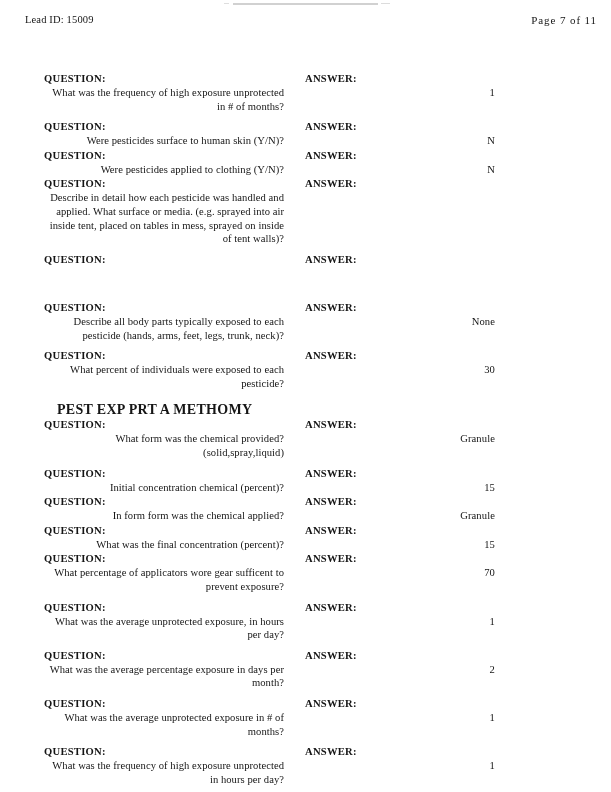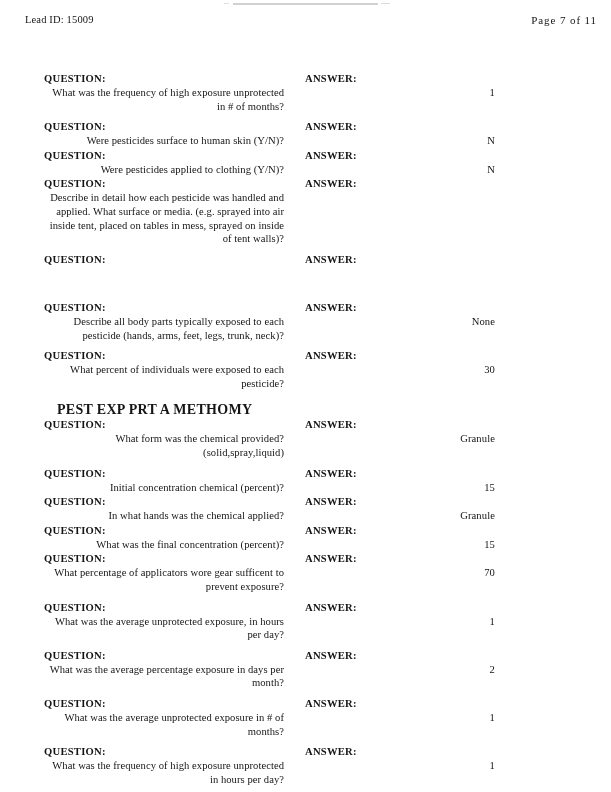--- a/index.html
+++ b/index.html
@@ -224,21 +224,21 @@
           <div class="text question">Initial concentration chemical (percent)?</div>
         </div>
         <div class="col-a">
           <div class="label">ANSWER:</div>
           <div class="text answer">15</div>
         </div>
       </div>
       <div class="qa-block" style="top: 423.2px; position: absolute;">
         <div class="col-q">
           <div class="label">QUESTION:</div>
-          <div class="text question">In what hands was the chemical applied?</div>
+          <div class="text question">In form form was the chemical applied?</div>
         </div>
         <div class="col-a">
           <div class="label">ANSWER:</div>
           <div class="text answer">Granule</div>
         </div>
       </div>
       <div class="qa-block" style="top: 451.8px; position: absolute;">
         <div class="col-q">
           <div class="label">QUESTION:</div>
           <div class="text question">What was the final concentration (percent)?</div>

